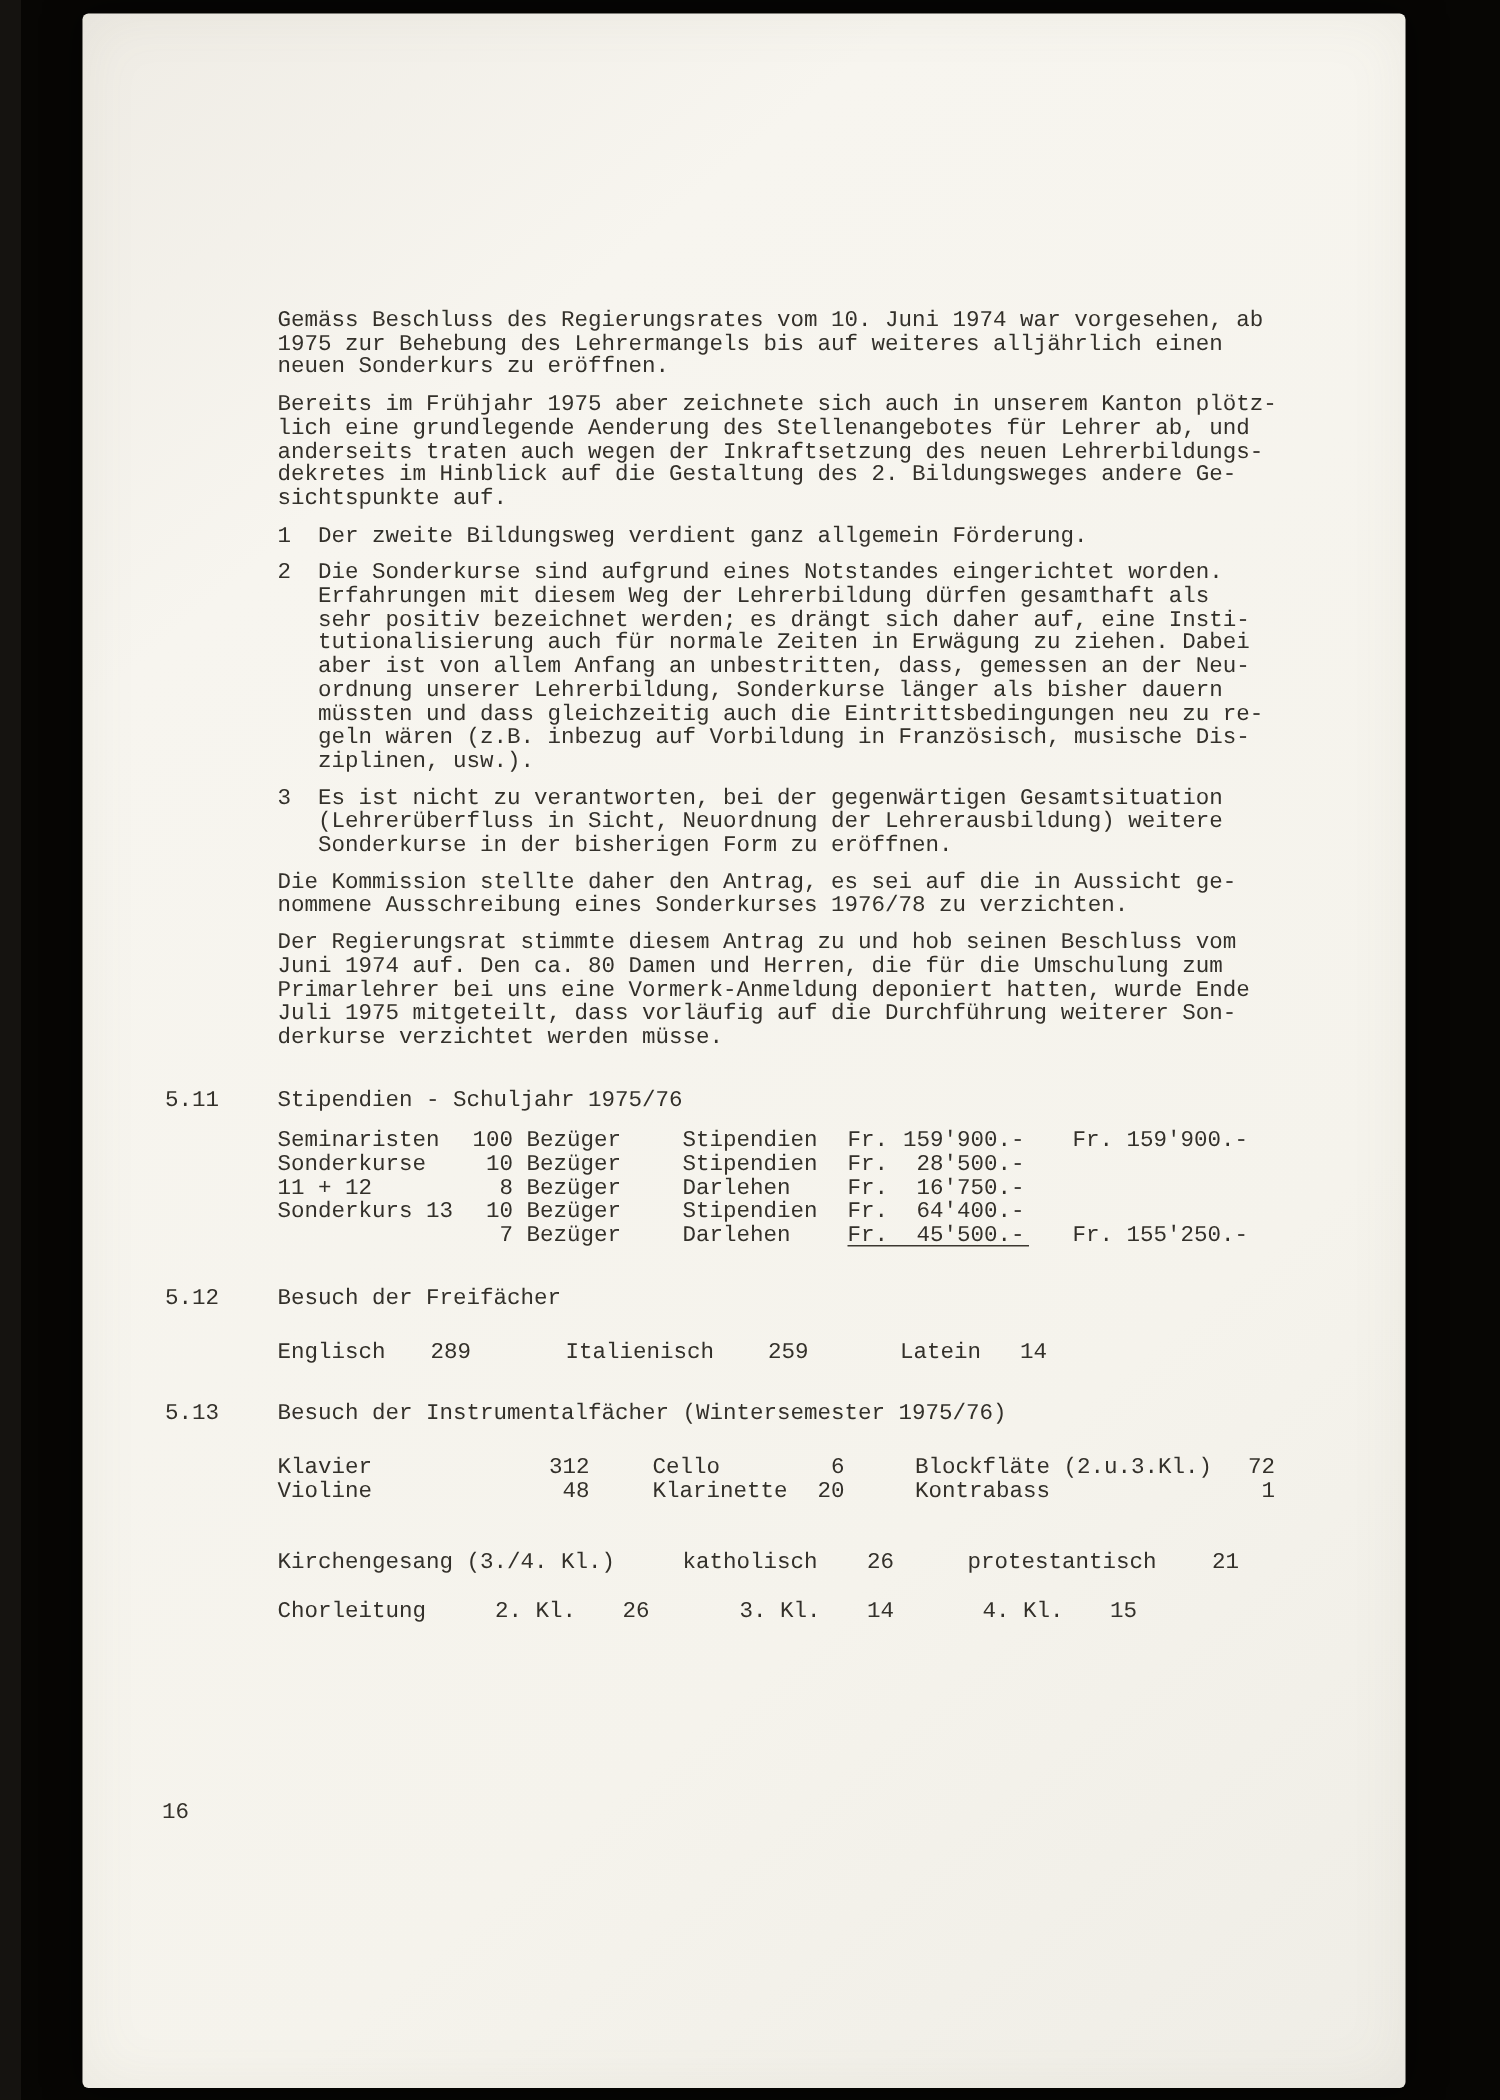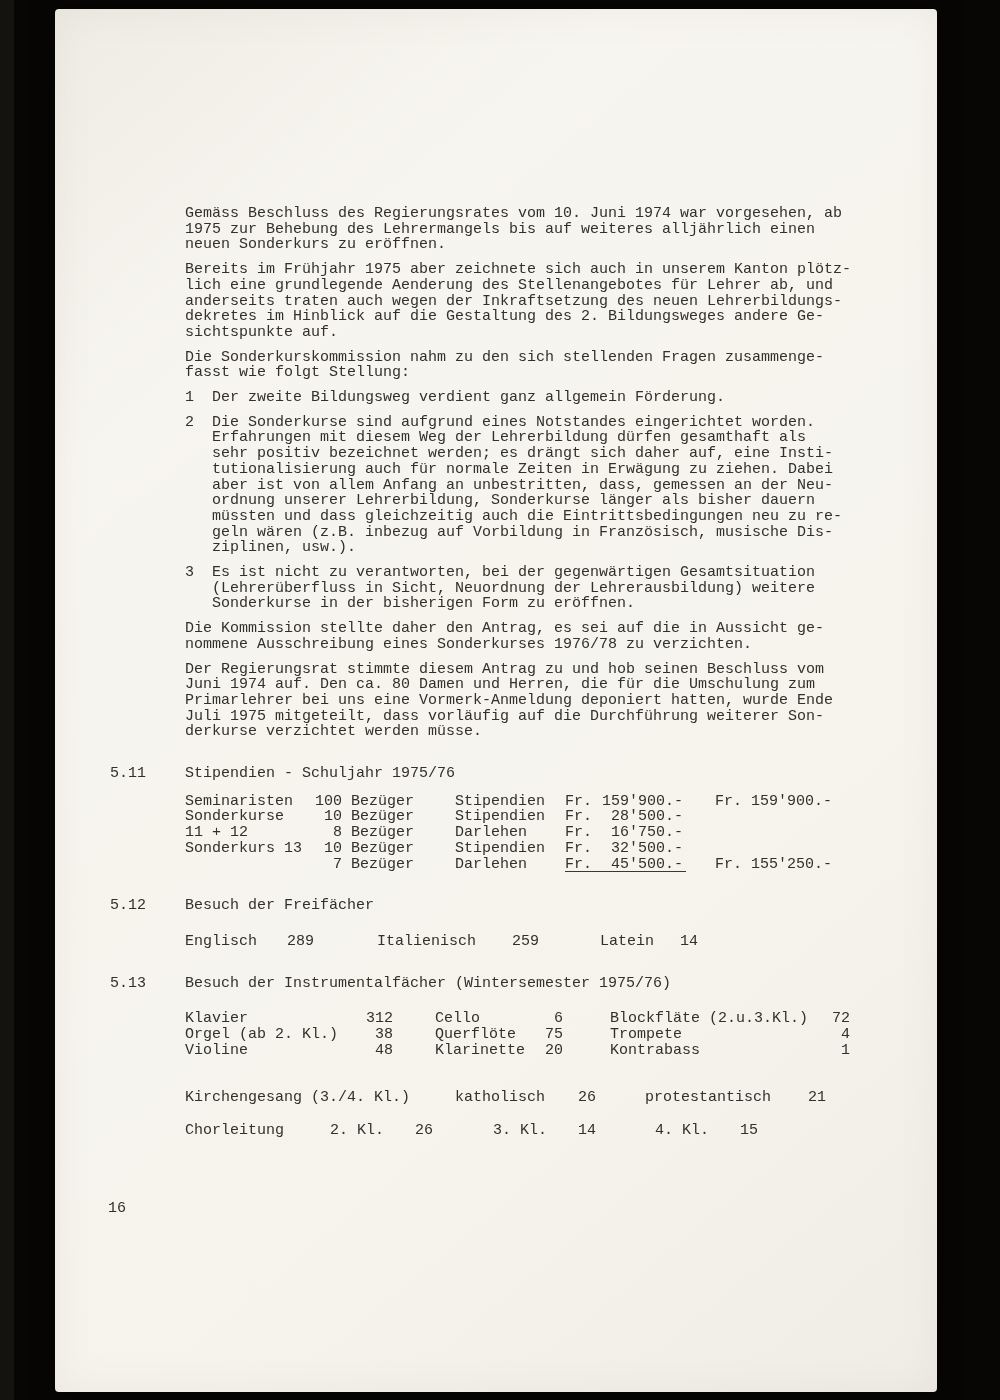--- a/index.html
+++ b/index.html
@@ -51,22 +51,20 @@
 
     <div class="body-indent">
       <div class="para">Gemäss Beschluss des Regierungsrates vom 10. Juni 1974 war vorgesehen, ab
 1975 zur Behebung des Lehrermangels bis auf weiteres alljährlich einen
 neuen Sonderkurs zu eröffnen.</div>
       <div class="para">Bereits im Frühjahr 1975 aber zeichnete sich auch in unserem Kanton plötz-
 lich eine grundlegende Aenderung des Stellenangebotes für Lehrer ab, und
 anderseits traten auch wegen der Inkraftsetzung des neuen Lehrerbildungs-
 dekretes im Hinblick auf die Gestaltung des 2. Bildungsweges andere Ge-
 sichtspunkte auf.</div>
-      <div class="para">Die Sonderkurskommission nahm zu den sich stellenden Fragen zusammenge-
-fasst wie folgt Stellung:</div>
 
       <div class="hang">
         <div class="hang-num">1</div>
         <div class="hang-text">Der zweite Bildungsweg verdient ganz allgemein Förderung.</div>
       </div>
       <div class="hang">
         <div class="hang-num">2</div>
         <div class="hang-text">Die Sonderkurse sind aufgrund eines Notstandes eingerichtet worden.
 Erfahrungen mit diesem Weg der Lehrerbildung dürfen gesamthaft als
 sehr positiv bezeichnet werden; es drängt sich daher auf, eine Insti-
@@ -123,21 +121,21 @@
         <span class="cell" style="left:270px">Darlehen</span>
         <span class="cell" style="left:380px">Fr.</span>
         <span class="cell num-r" style="left:407px;width:91px">16'750.-</span>
       </div>
       <div class="trow">
         <span class="cell" style="left:0">Sonderkurs 13</span>
         <span class="cell num-r" style="left:97px;width:60px">10</span>
         <span class="cell" style="left:166px">Bezüger</span>
         <span class="cell" style="left:270px">Stipendien</span>
         <span class="cell" style="left:380px">Fr.</span>
-        <span class="cell num-r" style="left:407px;width:91px">32'500.-</span>
+        <span class="cell num-r" style="left:407px;width:91px">64'400.-</span>
       </div>
       <div class="trow">
         <span class="cell uline" style="left:380px;width:121px"></span>
         <span class="cell num-r" style="left:97px;width:60px">7</span>
         <span class="cell" style="left:166px">Bezüger</span>
         <span class="cell" style="left:270px">Darlehen</span>
         <span class="cell" style="left:380px">Fr.</span>
         <span class="cell num-r" style="left:407px;width:91px">45'500.-</span>
         <span class="cell" style="left:530px">Fr. 155'250.-</span>
       </div>
@@ -165,28 +163,20 @@
     </div>
 
     <div class="tbl gap-sm">
       <div class="trow">
         <span class="cell" style="left:0">Klavier</span>
         <span class="cell num-r" style="left:148px;width:60px">312</span>
         <span class="cell" style="left:250px">Cello</span>
         <span class="cell num-r" style="left:318px;width:60px">6</span>
         <span class="cell" style="left:425px">Blockfläte (2.u.3.Kl.)</span>
         <span class="cell num-r" style="left:605px;width:60px">72</span>
-      </div>
-      <div class="trow">
-        <span class="cell" style="left:0">Orgel (ab 2. Kl.)</span>
-        <span class="cell num-r" style="left:148px;width:60px">38</span>
-        <span class="cell" style="left:250px">Querflöte</span>
-        <span class="cell num-r" style="left:318px;width:60px">75</span>
-        <span class="cell" style="left:425px">Trompete</span>
-        <span class="cell num-r" style="left:605px;width:60px">4</span>
       </div>
       <div class="trow">
         <span class="cell" style="left:0">Violine</span>
         <span class="cell num-r" style="left:148px;width:60px">48</span>
         <span class="cell" style="left:250px">Klarinette</span>
         <span class="cell num-r" style="left:318px;width:60px">20</span>
         <span class="cell" style="left:425px">Kontrabass</span>
         <span class="cell num-r" style="left:605px;width:60px">1</span>
       </div>
     </div>

